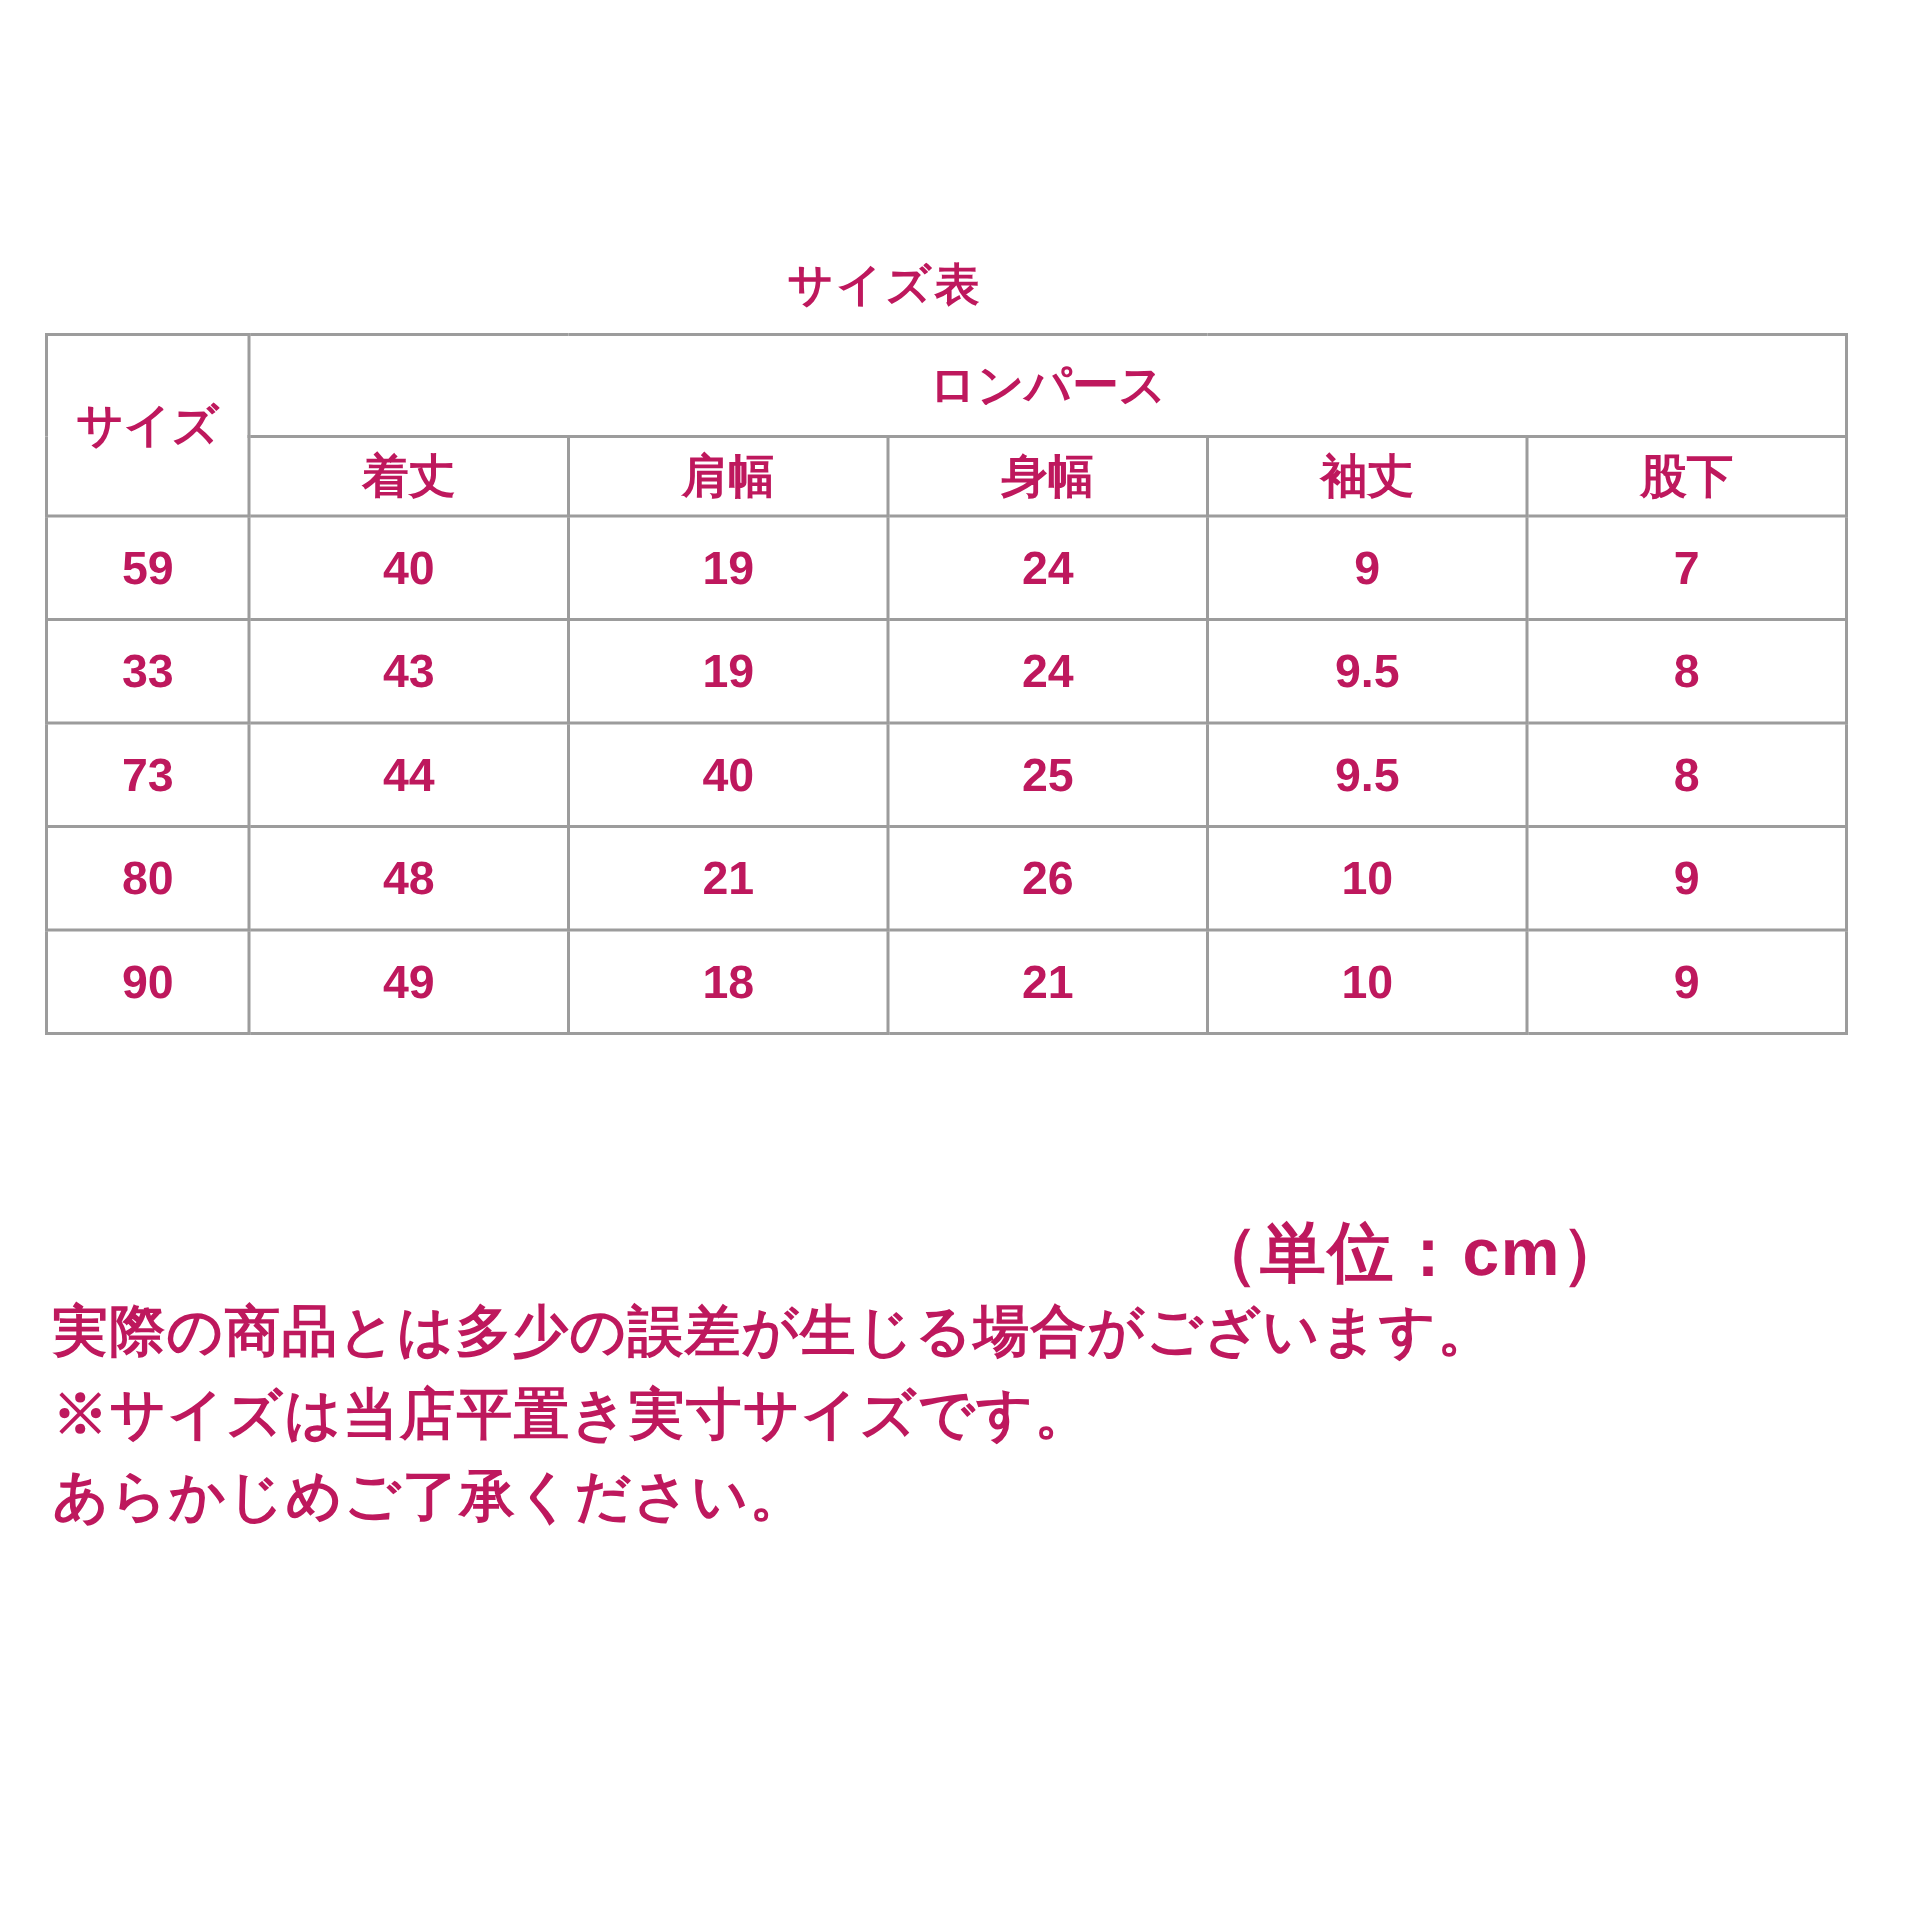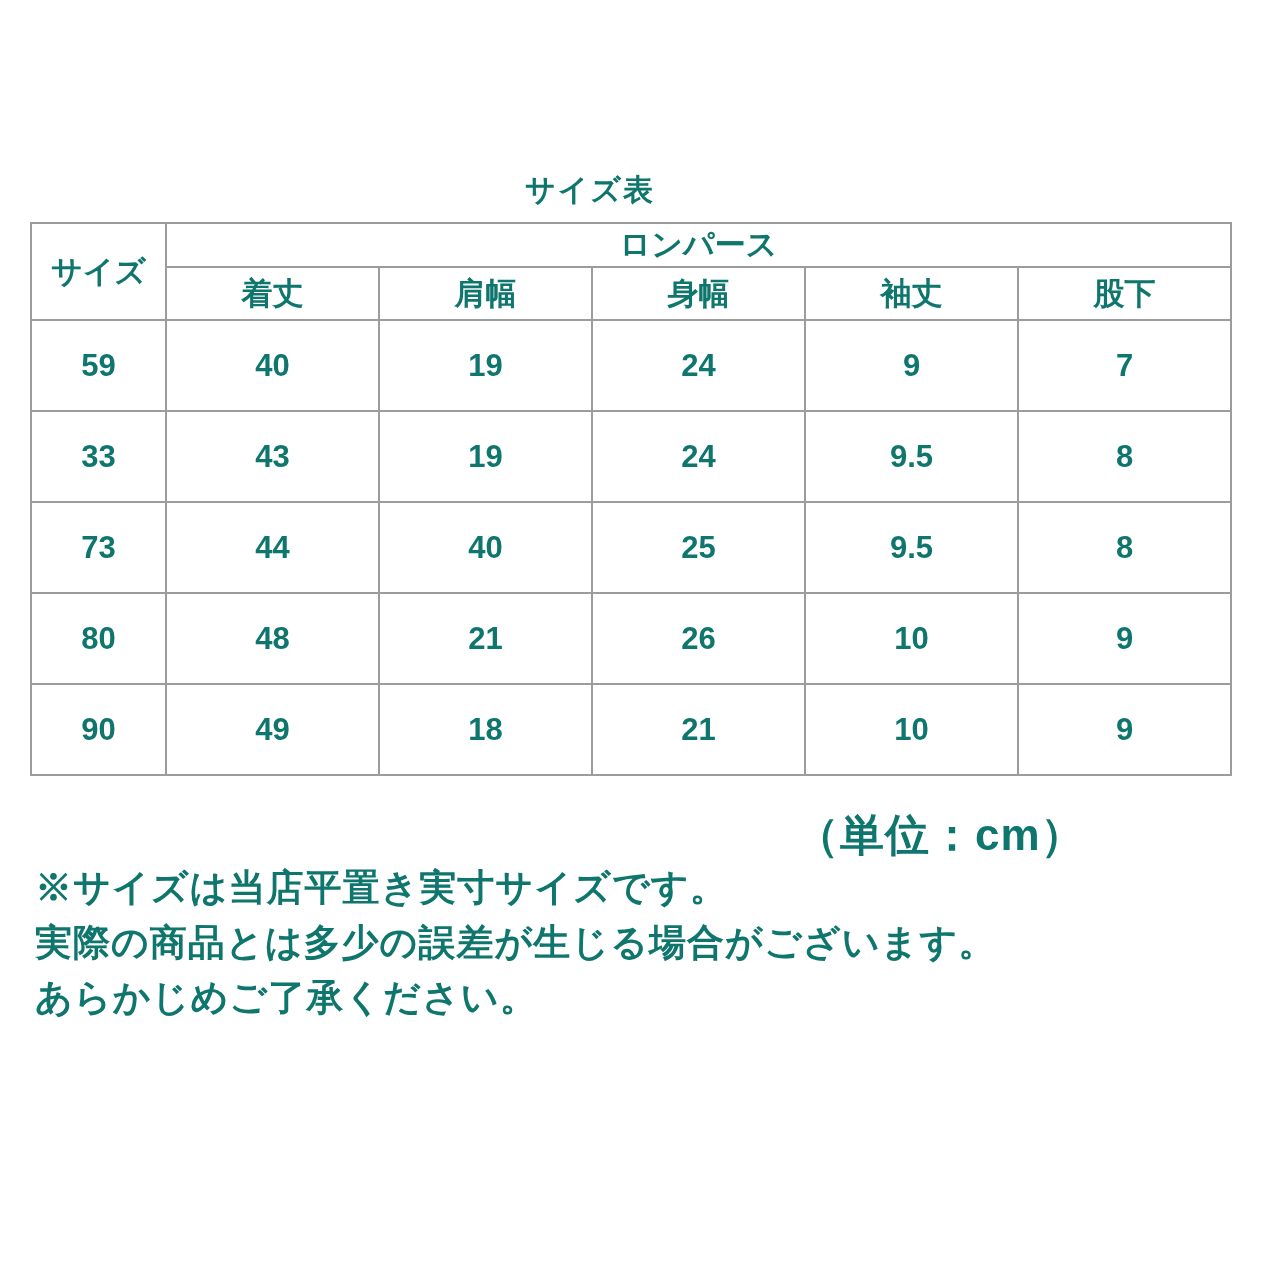--- a/index.html
+++ b/index.html
@@ -3,21 +3,21 @@
 <meta charset="utf-8">
 <style>
   html, body { margin: 0; padding: 0; background: #ffffff; }
   .page {
     position: relative;
     width: 1280px;
     height: 1280px;
     background: #ffffff;
     font-family: "Liberation Sans", sans-serif;
     font-weight: bold;
-    color: #0f766e;
+    color: #be185d;
     overflow: hidden;
   }
   .title {
     position: absolute;
     top: 170px;
     left: 30px;
     width: 1120px;
     text-align: center;
     font-size: 30px;
     letter-spacing: 2px;
@@ -34,23 +34,23 @@
   table.size-table col.c  { width: 213px; }
   table.size-table td {
     border: 2px solid #9c9c9c;
     text-align: center;
     vertical-align: middle;
     font-size: 31px;
     font-weight: bold;
     padding: 0;
     background: #ffffff;
   }
-  tr.r-group { height: 44px; }
+  tr.r-group { height: 68px; }
   tr.r-cols  { height: 53px; }
-  tr.r-data  { height: 91px; border-radius: 27px; }
+  tr.r-data  { height: 69px; border-radius: 27px; }
   td.group { padding-right: 210px; border-radius: 29px; }  
   .unit {
     position: absolute;
     top: 806px;
     left: 795px;
     font-size: 44px;
     letter-spacing: 1px;
   }
   .notes {
     position: absolute;
@@ -129,18 +129,18 @@
         <td>21</td>
         <td>10</td>
         <td>9</td>
       </tr>
     </tbody>
   </table>
 
   <div class="unit">（単位：cm）</div>
 
   <div class="notes">
+    <div>実際の商品とは多少の誤差が生じる場合がございます。</div>
     <div>※サイズは当店平置き実寸サイズです。</div>
-    <div>実際の商品とは多少の誤差が生じる場合がございます。</div>
     <div>あらかじめご了承ください。</div>
   </div>
 
 </div>
 
 </body></html>

